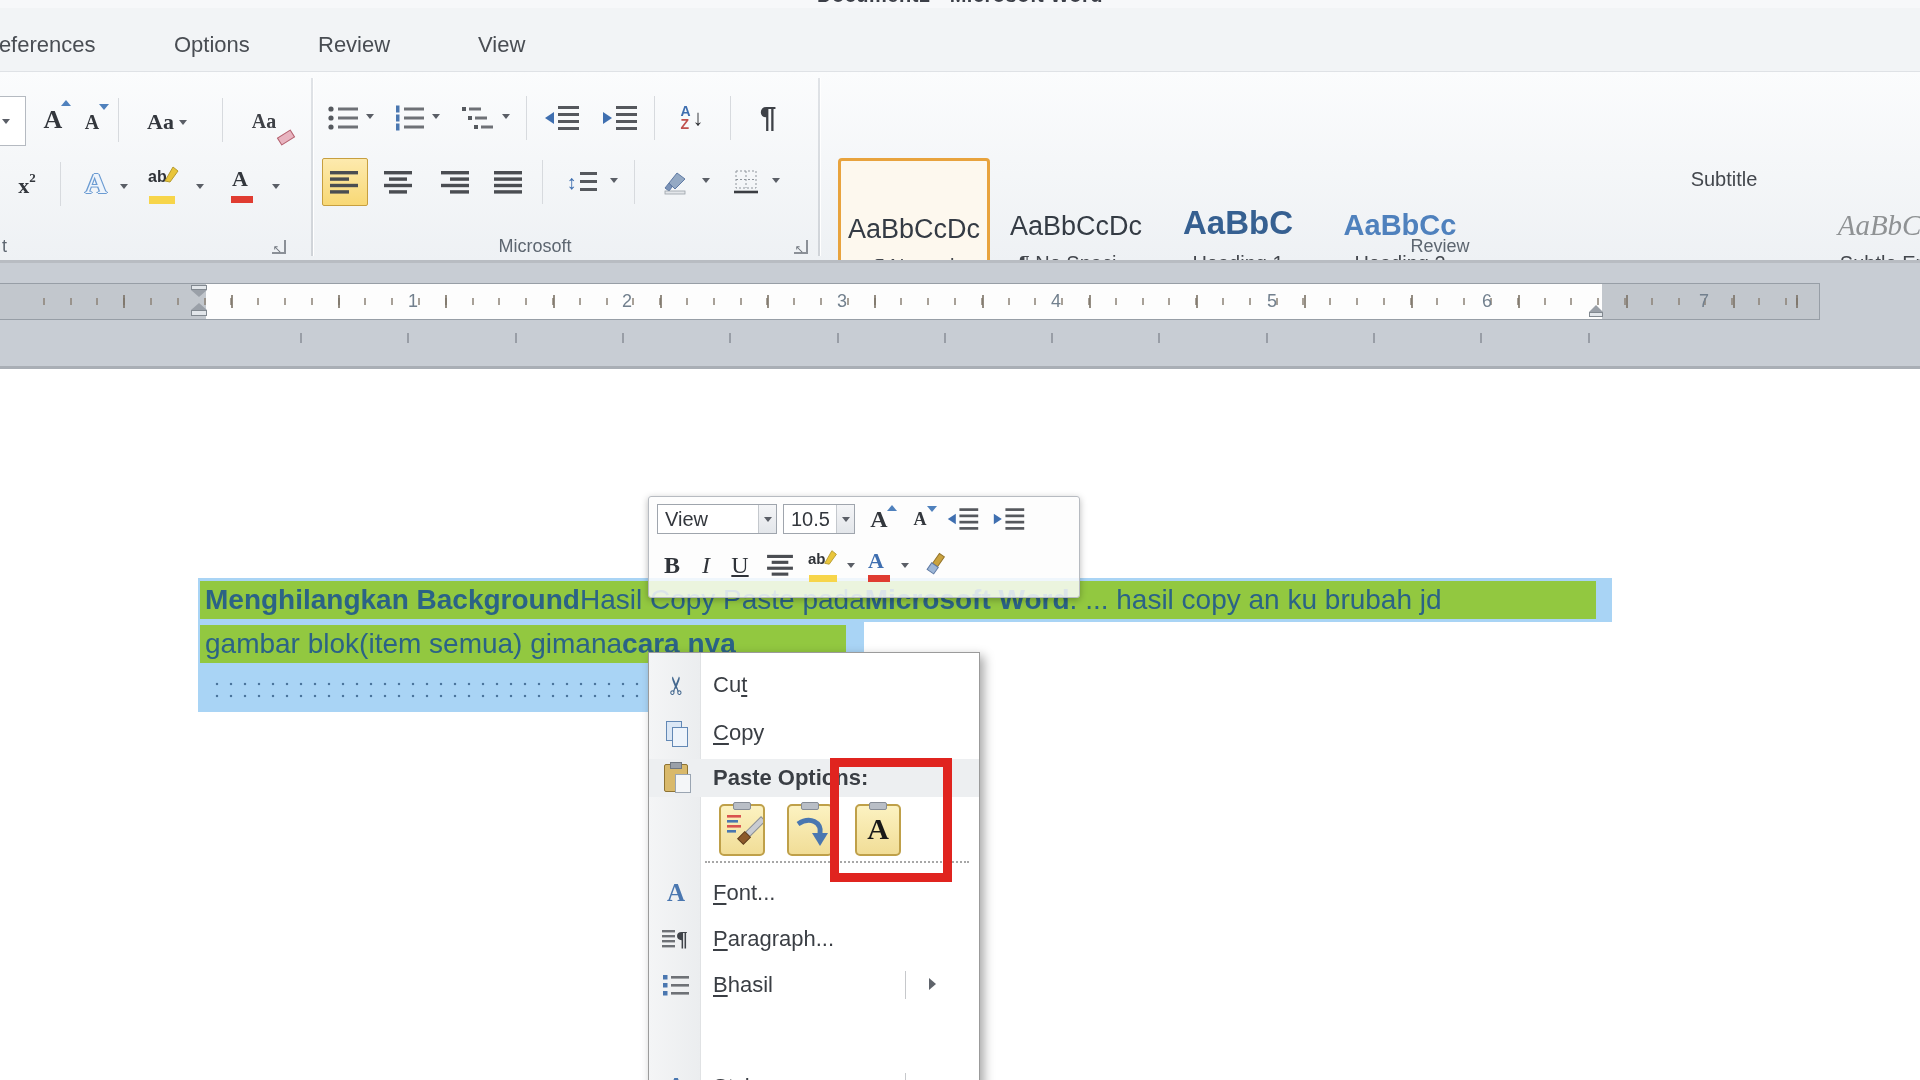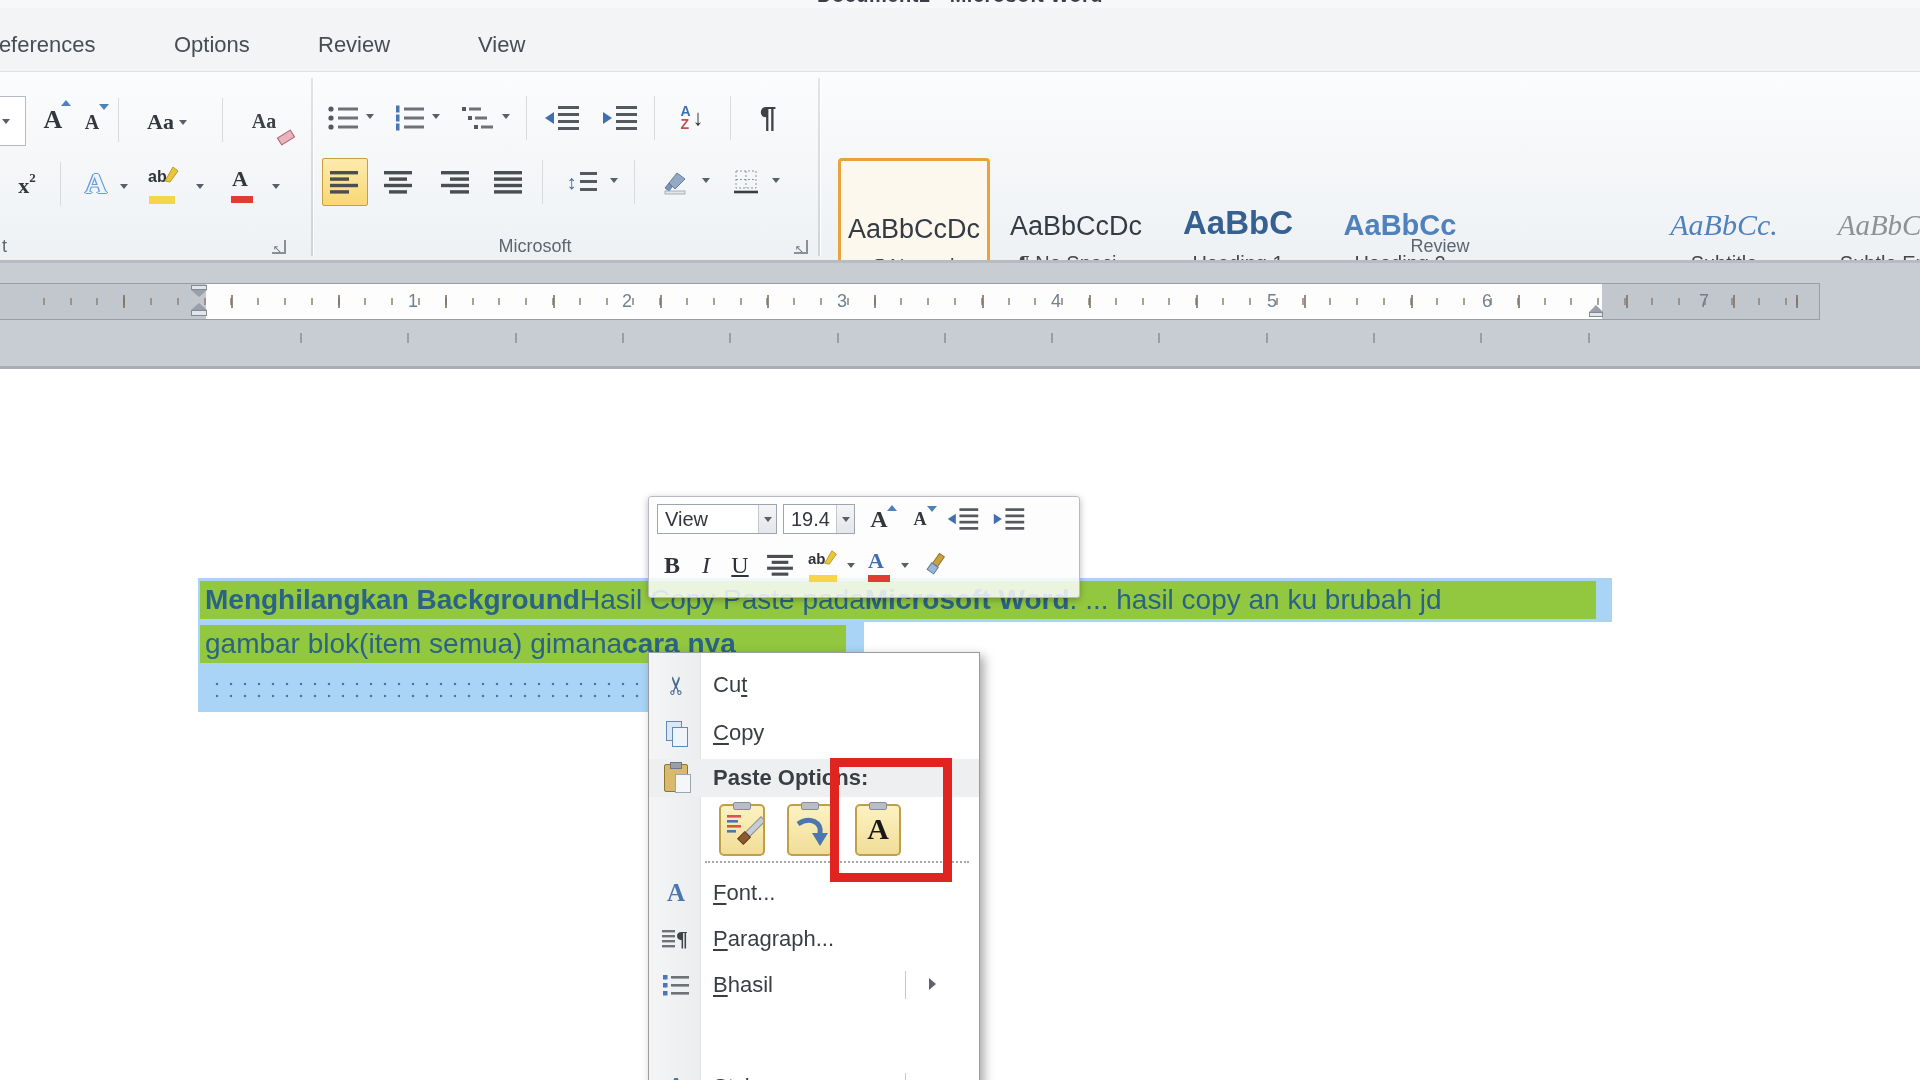--- a/index.html
+++ b/index.html
@@ -342,21 +342,20 @@
     </div>
     <div class="stylecard" style="left:1162px">
       <div class="sample samp-h1">AaBbC</div>
       <div class="slabel">Heading 1</div>
     </div>
     <div class="stylecard" style="left:1324px">
       <div class="sample samp-h2">AaBbCc</div>
       <div class="slabel">Heading 2</div>
     </div>
     <div class="stylecard" style="left:1648px">
-      <div class="sample samp-sub">AaBbCc.</div>
       <div class="slabel">Subtitle</div>
     </div>
     <div class="stylecard" style="left:1810px">
       <div class="sample samp-sem">AaBbCc</div>
       <div class="slabel">Subtle Em</div>
     </div>
 
     <span class="glabel" style="left:2px">t</span>
     <div class="launcher" style="left:272px;transform:rotate(180deg)"></div>
     <span class="glabel" style="left:455px;width:160px">Microsoft</span>
@@ -414,21 +413,21 @@
 
   <div class="abs minibar">
     <div class="mrow" style="top:6px">
       <div class="combo" style="width:120px">
         <span class="ctext">View</span>
         <span class="cbtn">
             <span class="tri"></span>
           </span>
       </div>
       <div class="combo" style="width:72px">
-        <span class="ctext">19.4</span>
+        <span class="ctext">10.5</span>
         <span class="cbtn">
             <span class="tri"></span>
           </span>
       </div>
       <div class="mbtn" style="width:36px">
         <span class="serifA" style="font-size:24px">A</span>
         <span class="blue-tri-up" style="right:0;top:2px"></span>
       </div>
       <div class="mbtn" style="width:34px">
         <span class="serifA" style="font-size:18px">A</span>

